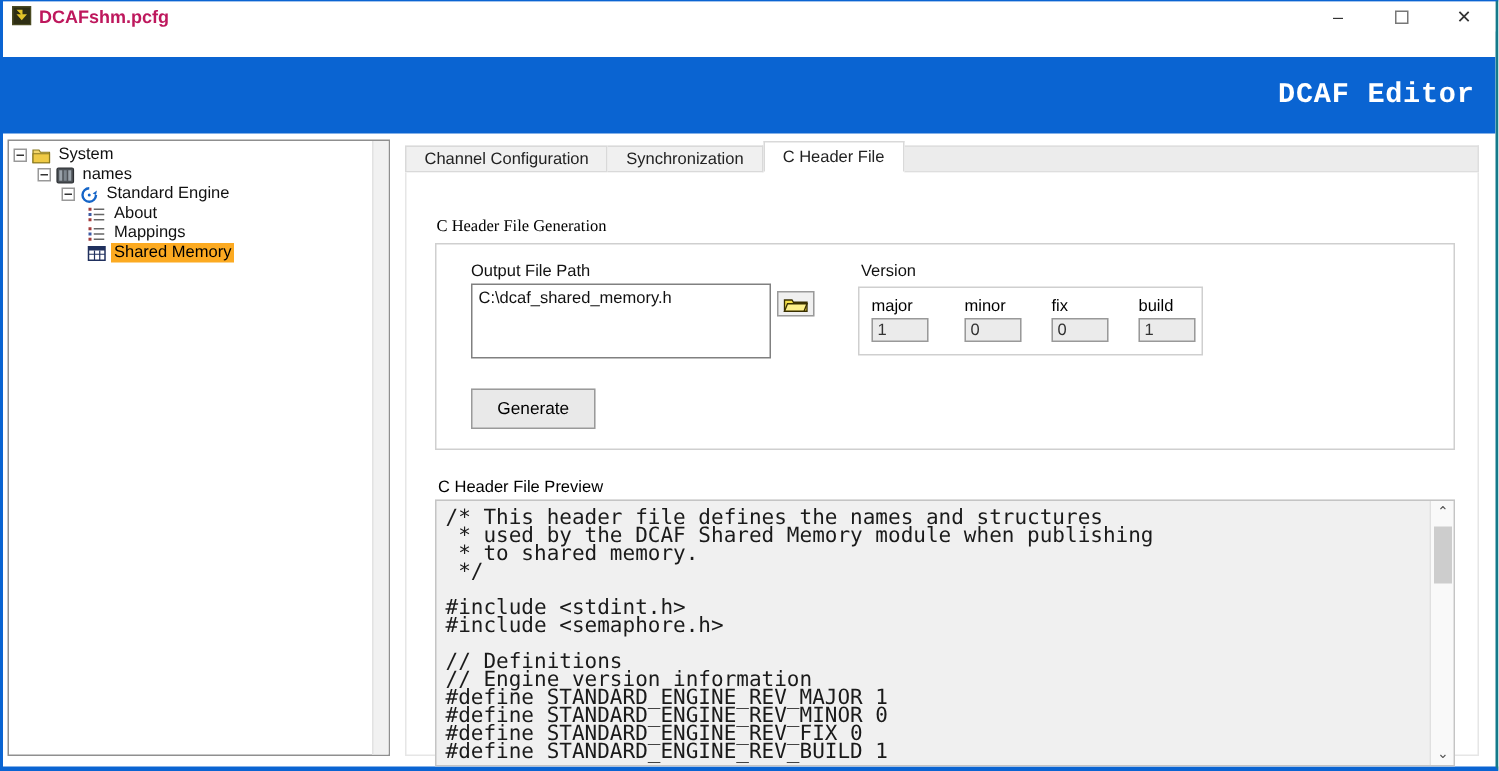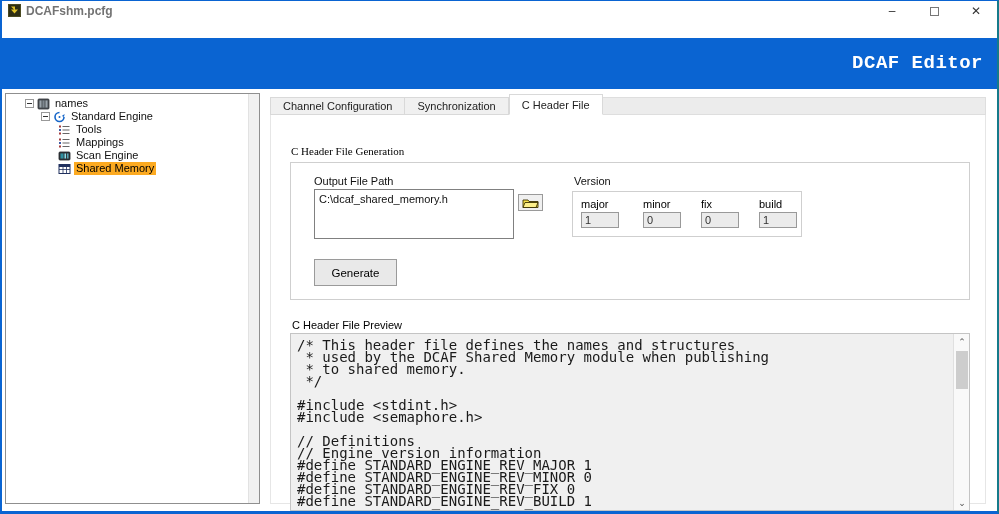--- a/index.html
+++ b/index.html
@@ -6,21 +6,21 @@
   html,body { width:999px; height:514px; }
   body { font-family:"Liberation Sans","DejaVu Sans",sans-serif; font-size:11px; color:#111; background:#fff; }
 
   .window { position:relative; width:999px; height:514px; background:#fff; overflow:hidden;
             border-left:2px solid #0a64d2; border-bottom:3px solid #0a64d2; border-top:1px solid #0a64d2;
             border-right:2px solid #157a8a; }
 
   
   .titlebar { position:absolute; left:0; top:0; right:0; height:20px; background:#fff; }
   .app-icon { position:absolute; left:6px; top:3px; width:13px; height:13px; }
-  .title-text { position:absolute; left:24px; top:3px; font-size:12px; font-weight:600; color:#737373; }
+  .title-text { position:absolute; left:24px; top:3px; font-size:12px; font-weight:600; color:#be185d; }
   .win-controls { position:absolute; right:0; top:0; height:20px; display:flex; }
   .win-btn { width:42px; height:20px; display:flex; align-items:center; justify-content:center; color:#333; font-size:12px; }
   .max-glyph { display:inline-block; width:9px; height:9px; border:1px solid #777; }
 
   
   .menubar { position:absolute; left:0; top:20px; right:0; height:17px; background:#f4f4f4; display:flex; align-items:center; }
   .menu-item { padding:0 10px; font-size:12px; color:#111; height:17px; display:flex; align-items:center; }
 
   
   .banner { position:absolute; left:0; top:37px; right:0; height:51px; background:#0a64d2; }
@@ -95,20 +95,28 @@
   </div>
 
 
   <div class="banner">
     <span class="banner-title">DCAF Editor</span>
   </div>
 
   <div class="tree-panel">
     <div class="tree-rows">
 
+      <div class="tree-row" style="padding-left:3px">
+        <span class="expander"></span>
+        <svg class="tree-icon" viewBox="0 0 13 12">
+          <path d="M1 2 h4 l1 1.5 h6 v7 h-11 z" fill="#f3d66b" stroke="#8a7a20" stroke-width="0.8"></path>
+          <path d="M1 4.5 h11 v6 h-11 z" fill="#efca45" stroke="#8a7a20" stroke-width="0.8"></path>
+        </svg>
+        <span class="tree-label">System</span>
+      </div>
 
       <div class="tree-row" style="padding-left:19px">
         <span class="expander"></span>
         <svg class="tree-icon" viewBox="0 0 13 12">
           <rect x="1" y="1" width="11" height="10" rx="1" fill="#4d5257" stroke="#2c2f33" stroke-width="0.8"></rect>
           <rect x="2.5" y="2.5" width="2" height="7" fill="#9aa3ab"></rect>
           <rect x="5.5" y="2.5" width="2" height="7" fill="#7d868e"></rect>
           <rect x="8.5" y="2.5" width="2" height="7" fill="#9aa3ab"></rect>
         </svg>
         <span class="tree-label">names</span>
@@ -126,44 +134,35 @@
 
       <div class="tree-row" style="padding-left:52px">
         <svg class="tree-icon" viewBox="0 0 13 12">
           <rect x="1" y="1.5" width="2" height="2" fill="#a43c3c"></rect>
             <rect x="4.5" y="2" width="7" height="1" fill="#666"></rect>
           <rect x="1" y="5" width="2" height="2" fill="#3c5aa4"></rect>
             <rect x="4.5" y="5.5" width="7" height="1" fill="#666"></rect>
           <rect x="1" y="8.5" width="2" height="2" fill="#a43c3c"></rect>
             <rect x="4.5" y="9" width="7" height="1" fill="#666"></rect>
         </svg>
-        <span class="tree-label">Tools</span>
+        <span class="tree-label">About</span>
       </div>
 
       <div class="tree-row" style="padding-left:52px">
         <svg class="tree-icon" viewBox="0 0 13 12">
           <rect x="1" y="1.5" width="2" height="2" fill="#a43c3c"></rect>
             <rect x="4.5" y="2" width="7" height="1" fill="#666"></rect>
           <rect x="1" y="5" width="2" height="2" fill="#3c5aa4"></rect>
             <rect x="4.5" y="5.5" width="7" height="1" fill="#666"></rect>
           <rect x="1" y="8.5" width="2" height="2" fill="#a43c3c"></rect>
             <rect x="4.5" y="9" width="7" height="1" fill="#666"></rect>
         </svg>
         <span class="tree-label">Mappings</span>
       </div>
 
-      <div class="tree-row" style="padding-left:52px">
-        <svg class="tree-icon" viewBox="0 0 13 12">
-          <rect x="1" y="2" width="11" height="8" rx="1" fill="#33383d" stroke="#1d2024" stroke-width="0.8"></rect>
-          <rect x="2.5" y="3.5" width="3" height="5" fill="#2e8fa0"></rect>
-          <rect x="6.5" y="3.5" width="1.5" height="5" fill="#8be0ee"></rect>
-          <rect x="9" y="3.5" width="1.5" height="5" fill="#5aa9b8"></rect>
-        </svg>
-        <span class="tree-label">Scan Engine</span>
-      </div>
 
       <div class="tree-row" style="padding-left:52px">
         <svg class="tree-icon" viewBox="0 0 13 12">
           <rect x="1" y="1.5" width="11" height="9" fill="#fff" stroke="#20305e" stroke-width="1"></rect>
           <rect x="1" y="1.5" width="11" height="2.5" fill="#20305e"></rect>
           <line x1="1" y1="6.5" x2="12" y2="6.5" stroke="#20305e" stroke-width="0.8"></line>
           <line x1="5" y1="4" x2="5" y2="10.5" stroke="#20305e" stroke-width="0.8"></line>
           <line x1="8.5" y1="4" x2="8.5" y2="10.5" stroke="#20305e" stroke-width="0.8"></line>
         </svg>
         <span class="tree-label selected">Shared Memory</span>

